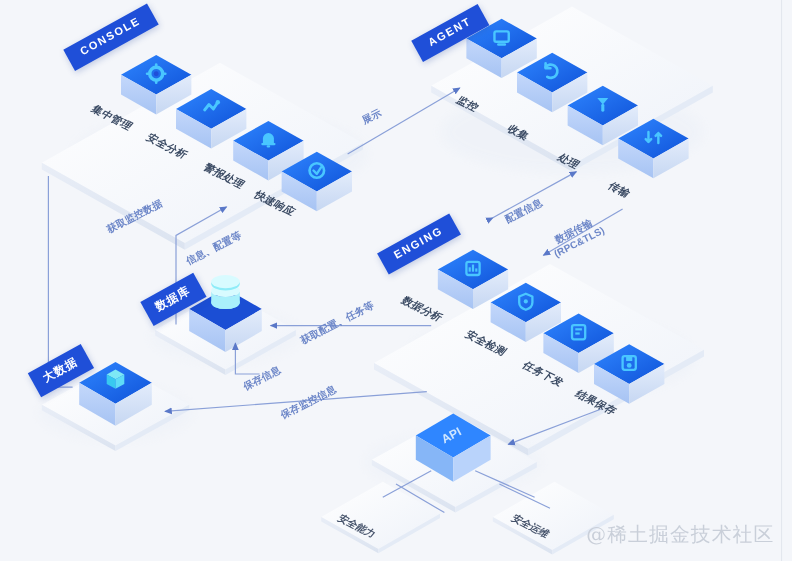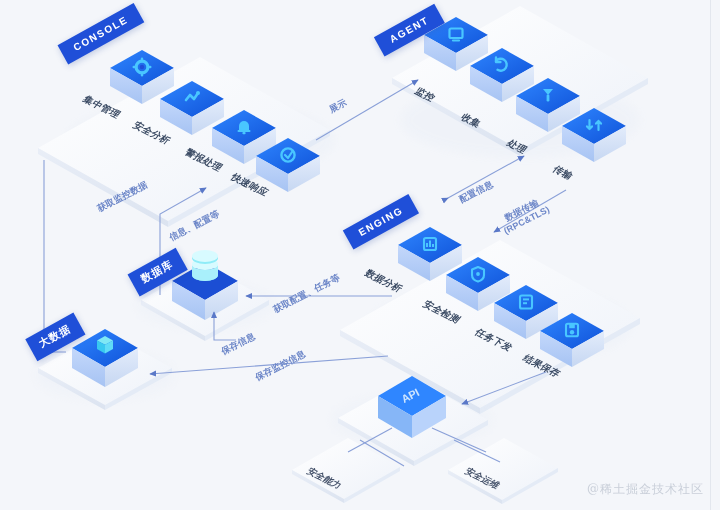--- a/index.html
+++ b/index.html
@@ -56,21 +56,21 @@
     color:#46536b;
     font-size:9px;
     font-weight:700;
     white-space:nowrap;
     transform-origin:left center;
     transform:rotate(27deg) skewX(-13deg);
   }
 
   .watermark{
     position:absolute;right:16px;bottom:12px;
-    color:#c9cfd9;font-size:12px;letter-spacing:1px;
+    color:#c9cfd9;font-size:18px;letter-spacing:1px;
     font-family:"DejaVu Serif","Liberation Serif",serif;
     user-select:none;
   }
   .edgeline{position:absolute;top:0;right:9px;width:1px;height:510px;background:#e3e7ee;}
 </style>
 </head>
 <body>
 
 <div id="stage">
 

